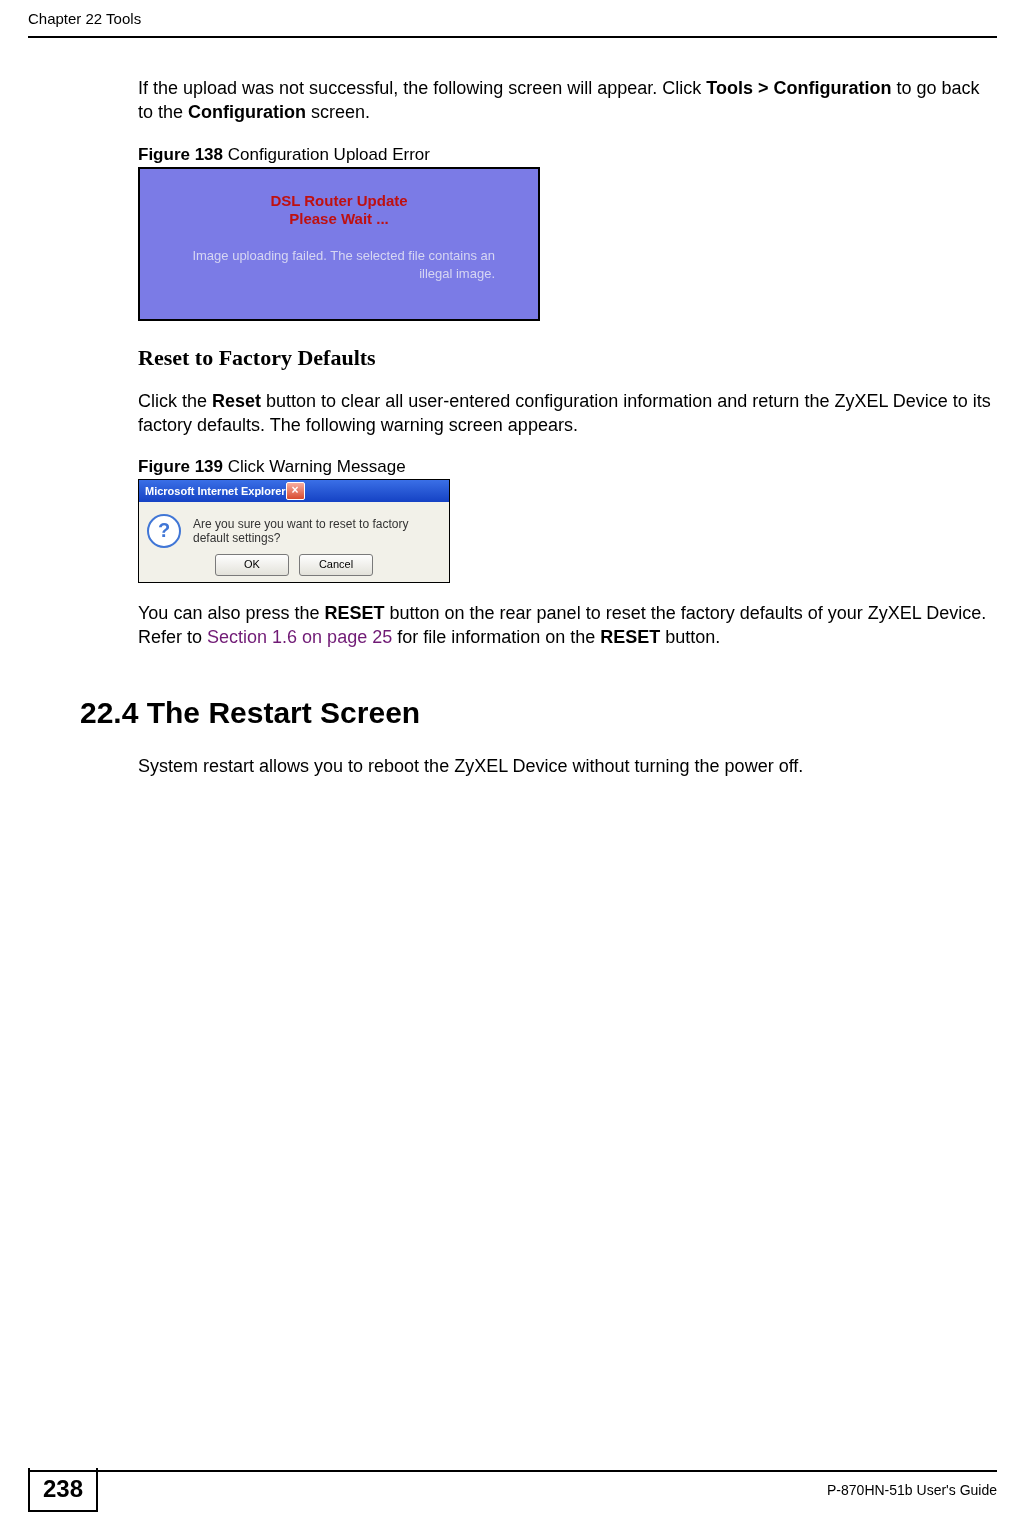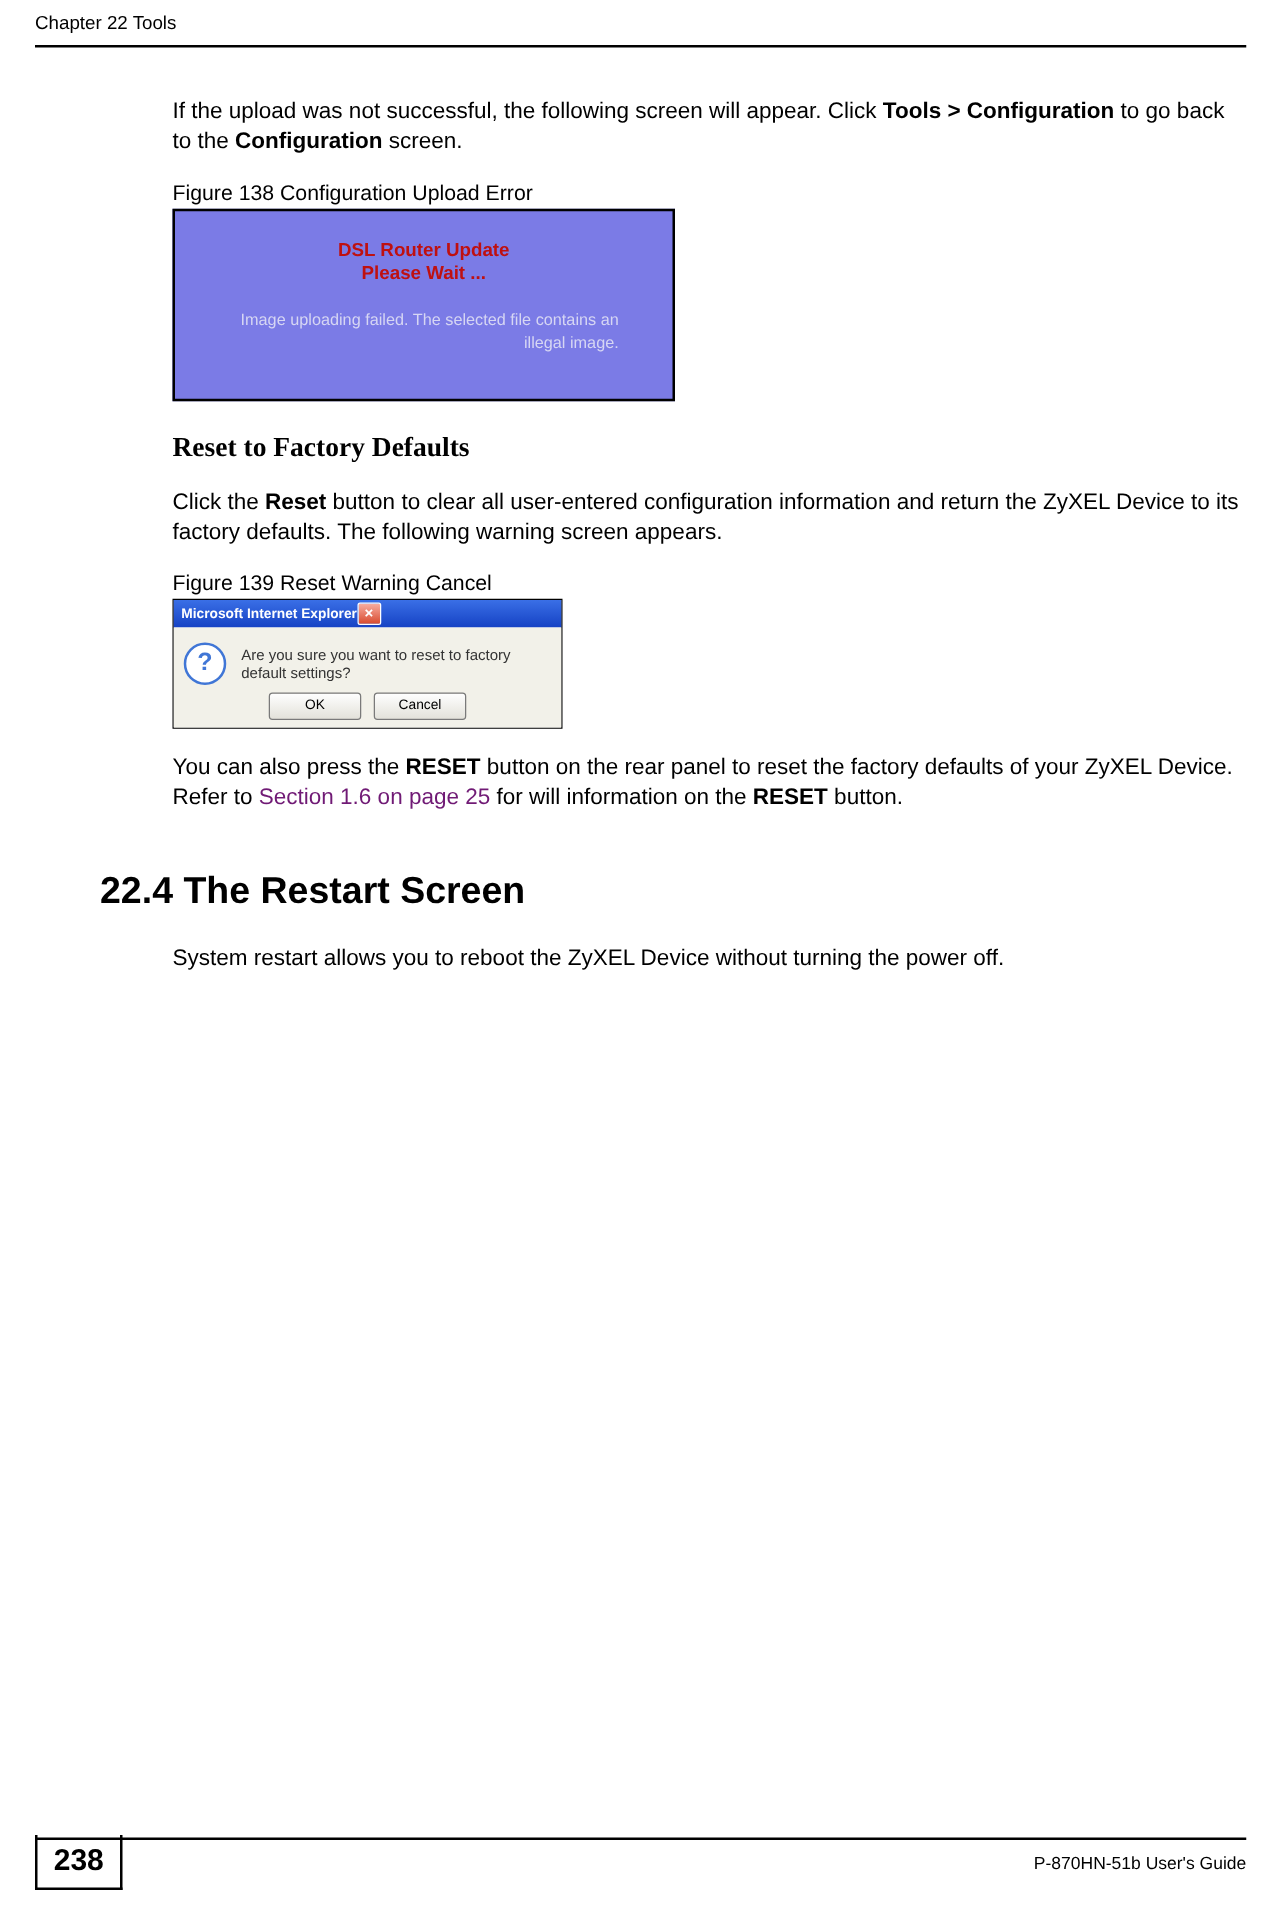--- a/index.html
+++ b/index.html
@@ -43,21 +43,21 @@
     font-size: 18px;
     line-height: 1.35;
     margin-bottom: 20px;
   }
 
   .fig-label {
     font-family: Arial, Helvetica, sans-serif;
     font-size: 17px;
     margin-bottom: 2px;
   }
-  .fig-label b { font-weight: normal; text-align: center; }
+  .fig-label b { font-weight: bold; text-align: center; }
 
   
   .fig138 {
     width: 398px;
     height: 150px;
     border: 2px solid #000;
     background: #7b7be6;
     position: relative;
     margin-bottom: 24px;
   }
@@ -237,41 +237,41 @@
       </div>
     </div>
 
     <div class="h3">Reset to Factory Defaults</div>
 
     <p class="body-p">
       <span>Click the </span><b>Reset</b><span> button to clear all user-entered configuration information and return the ZyXEL Device to its factory defaults. The following warning screen appears.</span>
     </p>
 
     <div class="fig-label">
-      <b>Figure 139</b><span>   Reset Warning Cancel</span>
+      <b>Figure 139</b><span>   Click Warning Message</span>
     </div>
     <div class="fig139">
       <div class="fig139-tb">
         <span>Microsoft Internet Explorer</span>
         <div class="fig139-close">×</div>
       </div>
       <div class="fig139-body">
         <div class="fig139-row">
           <div class="q-icon">?</div>
           <div class="fig139-msg">Are you sure you want to reset to factory default settings?</div>
         </div>
         <div class="fig139-btns">
           <div class="fig139-btn">OK</div>
           <div class="fig139-btn">Cancel</div>
         </div>
       </div>
     </div>
 
     <p class="body-p">
-      <span>You can also press the </span><b>RESET</b><span> button on the rear panel to reset the factory defaults of your ZyXEL Device. Refer to </span><span class="link">Section 1.6 on page 25</span><span> for will information on the </span><b>RESET</b><span> button.</span>
+      <span>You can also press the </span><b>RESET</b><span> button on the rear panel to reset the factory defaults of your ZyXEL Device. Refer to </span><span class="link">Section 1.6 on page 25</span><span> for file information on the </span><b>RESET</b><span> button.</span>
     </p>
 
     <div class="h1">22.4  The Restart Screen</div>
 
     <p class="body-p">System restart allows you to reboot the ZyXEL Device without turning the power off.</p>
 
   </div>
 
   <div class="footer-line"></div>
   <div class="page-num-box">238</div>

